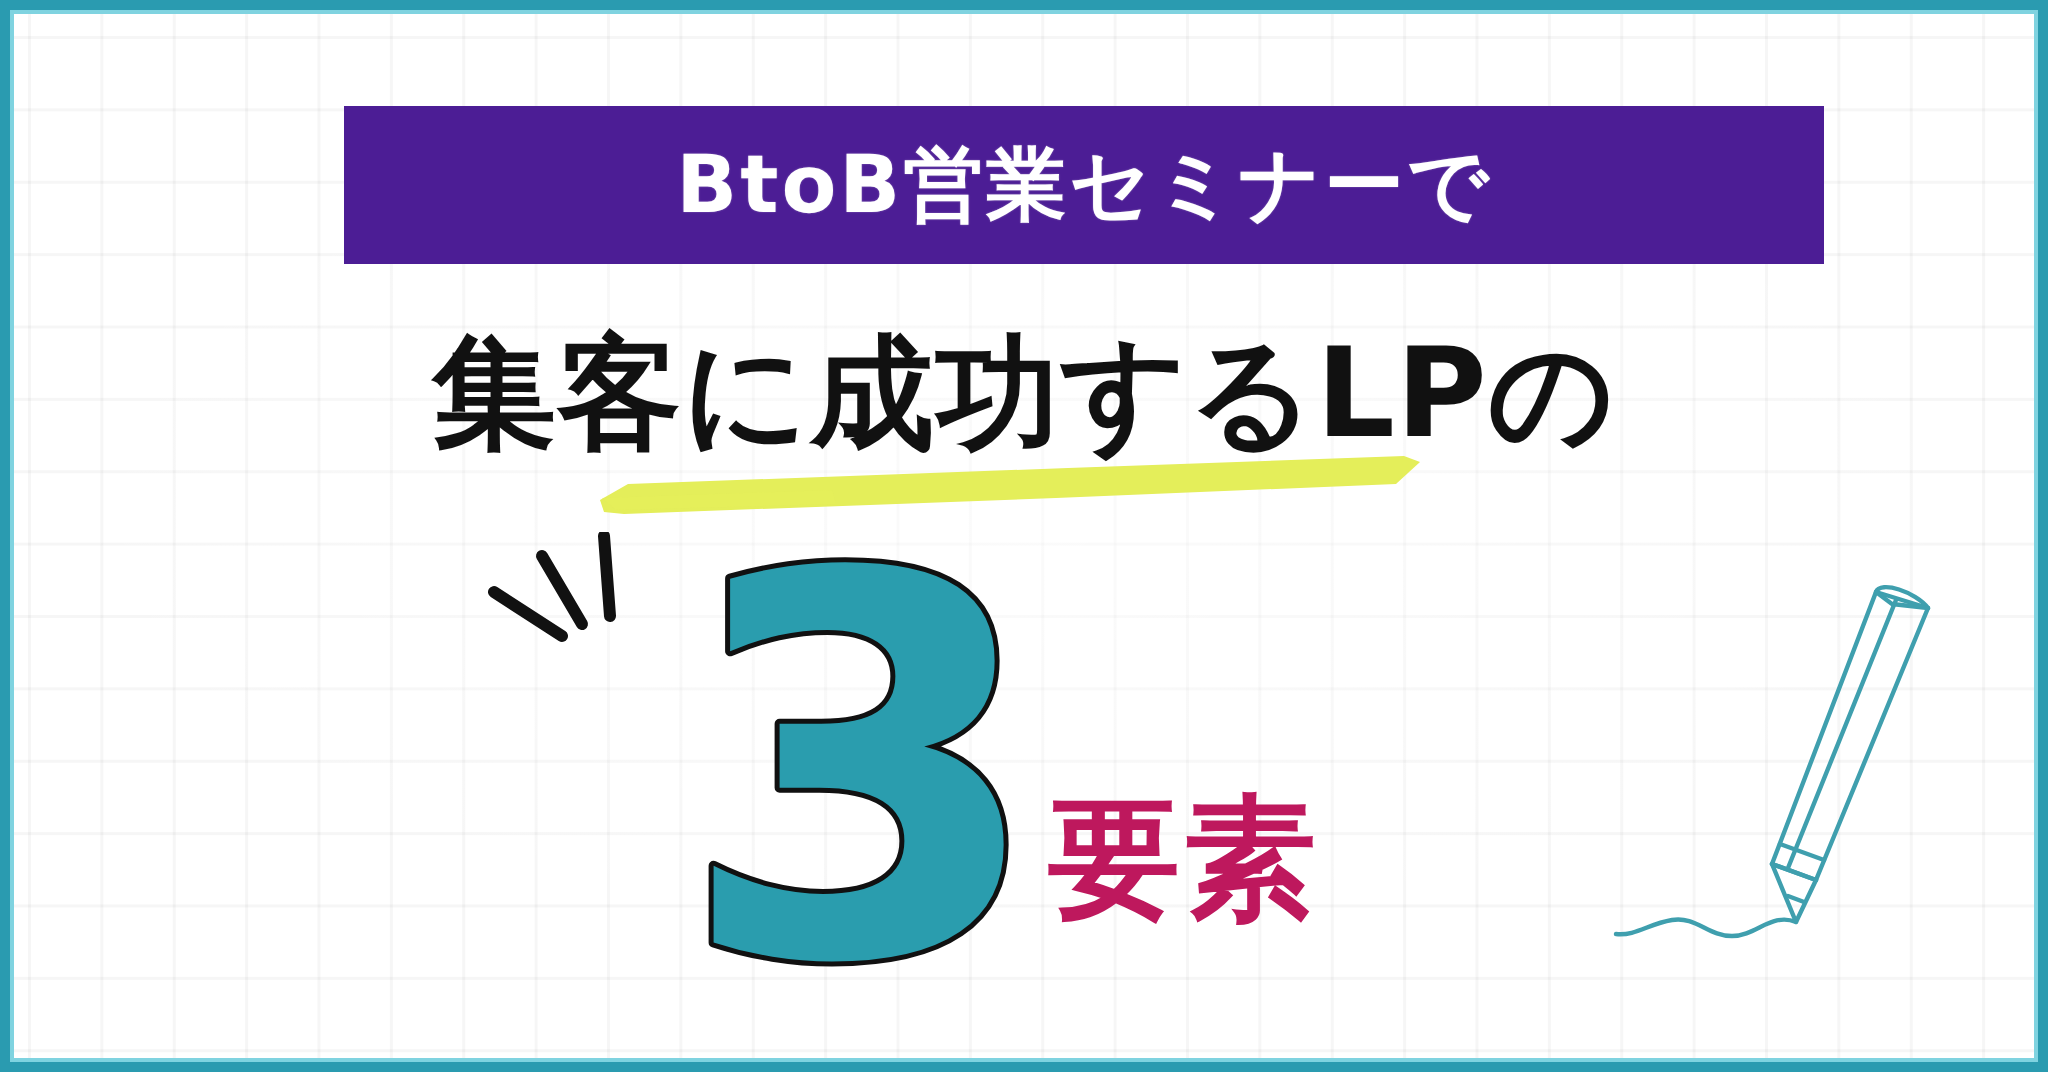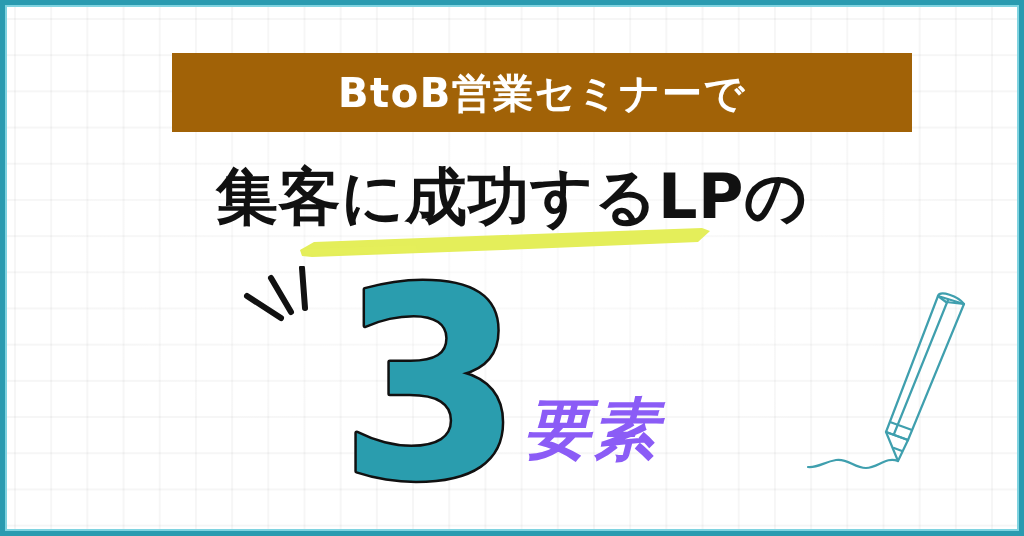--- a/index.html
+++ b/index.html
@@ -58,21 +58,21 @@
     pointer-events: none;
   }
 
   
   .banner {
     position: absolute;
     left: 172px;
     top: 53px;
     width: 740px;
     height: 79px;
-    background: #a16207;
+    background: #4c1d95;
     display: flex;
     align-items: center;
     justify-content: center;
   }
   .banner-text {
     color: #ffffff;
     font-size: 40px;
     font-weight: 700;
     letter-spacing: 1.5px;
     line-height: 1;
@@ -138,27 +138,26 @@
     stroke-width: 5px;
     paint-order: stroke fill;
     stroke-linejoin: round;
   }
 
   
   .unit-label {
     position: absolute;
     left: 524px;
     top: 397px;
-    color: #8b5cf6;
+    color: #be185d;
     font-size: 66px;
     font-weight: 700;
     line-height: 1;
     letter-spacing: 2px;
     white-space: nowrap;
-    font-style: italic;
   }
 
   
   .pen-art {
     position: absolute;
     left: 786px;
     top: 280px;
     width: 210px;
     height: 205px;
     pointer-events: none;

